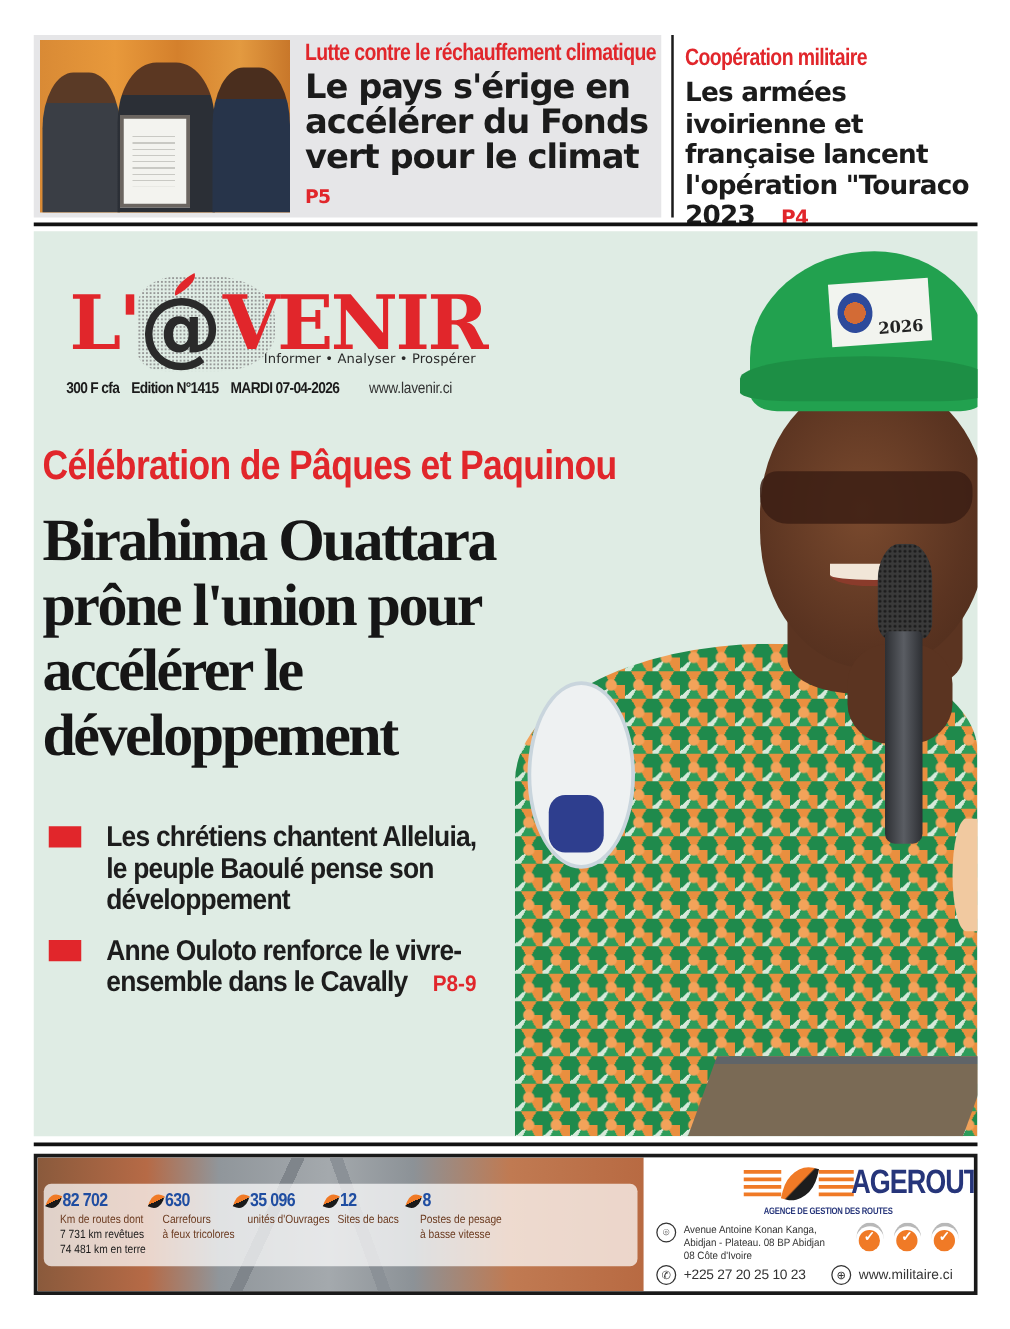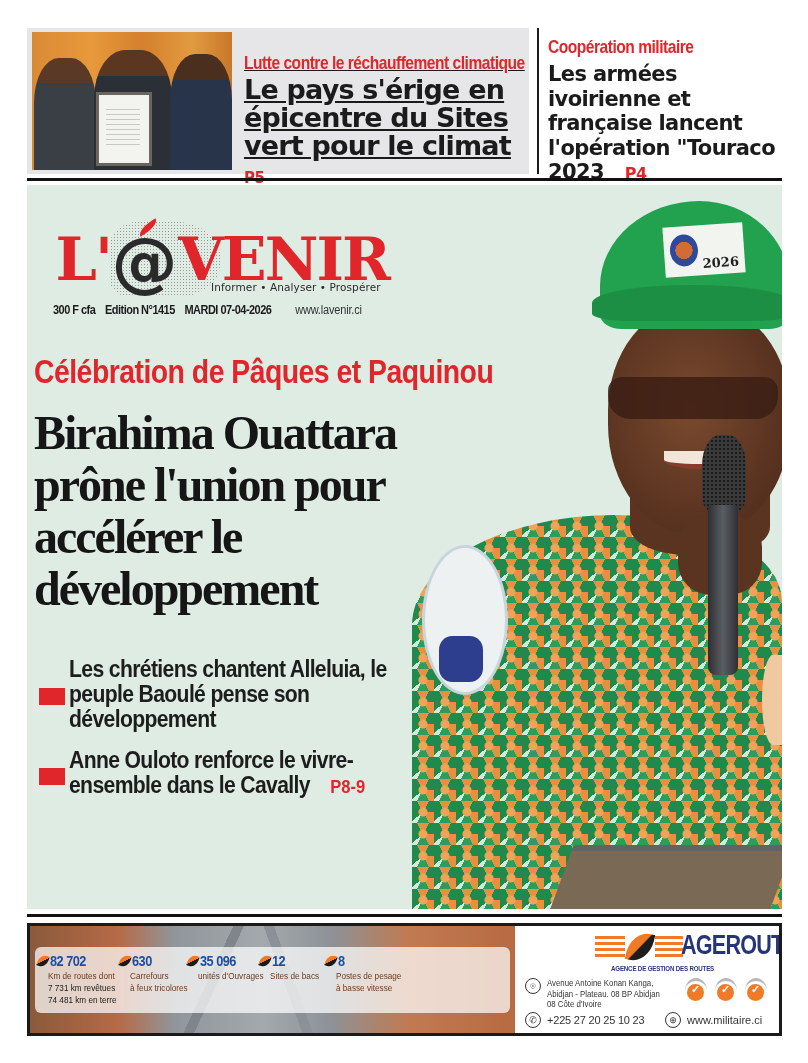--- a/index.html
+++ b/index.html
@@ -21,21 +21,21 @@
     .teaser-photo .p2 { left: 62px; width: 78px; height: 120px; background: linear-gradient(#5b3722 0 22%, #2b2f36 22% 100%); }
     .teaser-photo .p3 { left: 138px; width: 62px; height: 116px; background: linear-gradient(#4a2e1e 0 22%, #27344a 22% 100%); }
     .teaser-photo .certificate {
       position: absolute; left: 64px; top: 60px; width: 56px; height: 74px;
       background: #f3f3ef; border: 3px solid #6b6560;
     }
     .teaser-photo .certificate::after {
       content: ""; position: absolute; left: 7px; top: 10px; width: 34px; height: 44px;
       background: repeating-linear-gradient(#f3f3ef 0 4px, #c9c9c4 4px 5px);
     }
-    .teaser-text { position: absolute; left: 217px; top: 24px; width: 282px; text-decoration: underline; }
+    .teaser-text { position: absolute; left: 217px; top: 4px; width: 282px; }
     .kicker-red {
       color: #e1262b; font-family: "Liberation Sans", sans-serif; font-weight: bold;
       font-stretch: condensed; letter-spacing: -0.6px;
     }
     .teaser-left-kicker { font-size: 19px; transform: scaleX(0.82); transform-origin: left; white-space: nowrap; display: block; }
     .teaser-left-title {
       font-family: "DejaVu Sans", sans-serif; font-weight: bold; font-size: 27px;
       line-height: 28px; color: #1b1b1b; margin-top: 2px; letter-spacing: -0.8px;
     }
     .page-ref {
@@ -100,21 +100,21 @@
       font-family: "Liberation Sans", sans-serif; font-weight: bold;
       transform: scaleX(0.86); transform-origin: left; white-space: nowrap; letter-spacing: -0.6px;
     }
     .hero-headline {
       position: absolute; left: 7px; top: 222px; width: 470px;
       font-family: Liberation Serif, serif; font-weight: bold; font-size: 48px;
       line-height: 52px; color: #161616; letter-spacing: -2px;
     }
     .bullets { position: absolute; left: 12px; top: 472px; width: 390px; }
     .bullet {
-      display: flex; align-items: center; margin-bottom: 16px;
+      display: flex; align-items: flex-start; margin-bottom: 16px; gap: 16px;
     }
     .bullet .square {
       flex: 0 0 26px; height: 17px; background: #e1262b; margin-top: 4px; margin-right: 4px;
     }
     .bullet-text {
       font-family: "Liberation Sans", sans-serif; font-weight: bold; font-size: 23px;
       line-height: 25px; color: #1d1d1d; letter-spacing: -0.7px;
       transform: scaleX(0.92); transform-origin: left;
       width: 385px;
     }
@@ -285,21 +285,21 @@
 <div class="top-teaser-left">
   <div class="teaser-photo" title="Three men holding a framed certificate">
     <div class="person p1"></div>
     <div class="person p2"></div>
     <div class="person p3"></div>
     <div class="certificate"></div>
   </div>
   <div class="teaser-text">
     <span class="kicker-red teaser-left-kicker">Lutte contre le réchauffement climatique</span>
     <div class="teaser-left-title">
-      <span>Le pays s'érige en épicentre du Sites vert pour le climat</span>
+      <span>Le pays s'érige en accélérer du Fonds vert pour le climat</span>
       <span class="page-ref">P5</span>
     </div>
   </div>
 </div>
 
 <div class="top-divider-vert"></div>
 
 <div class="top-teaser-right">
   <span class="kicker-red teaser-right-kicker">Coopération militaire</span>
   <div class="teaser-right-title">

